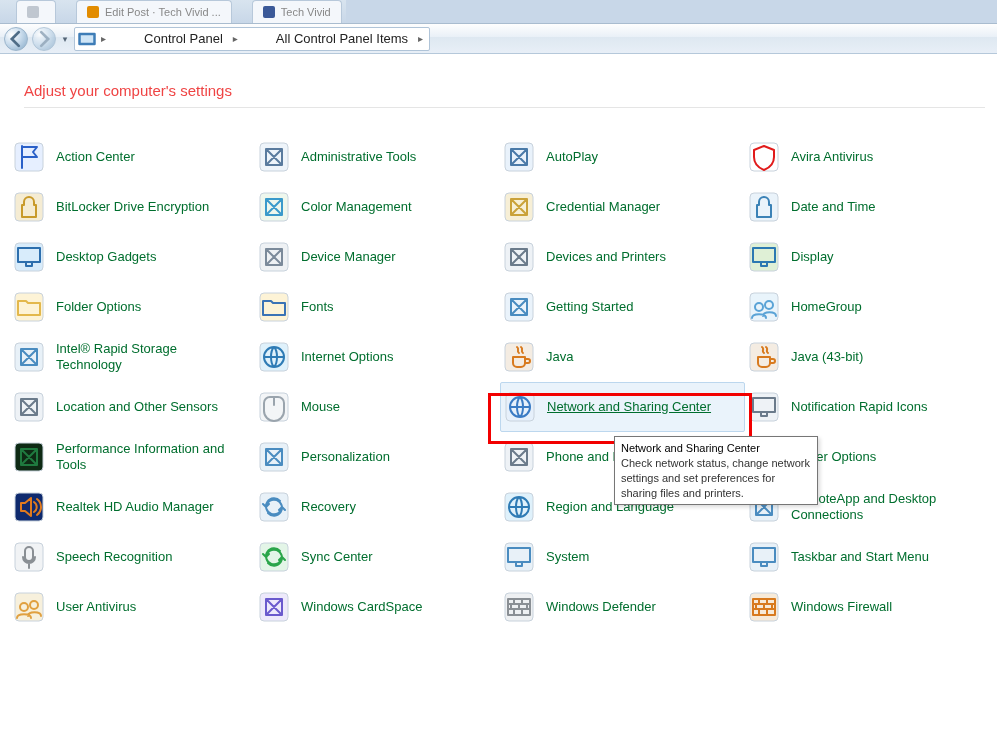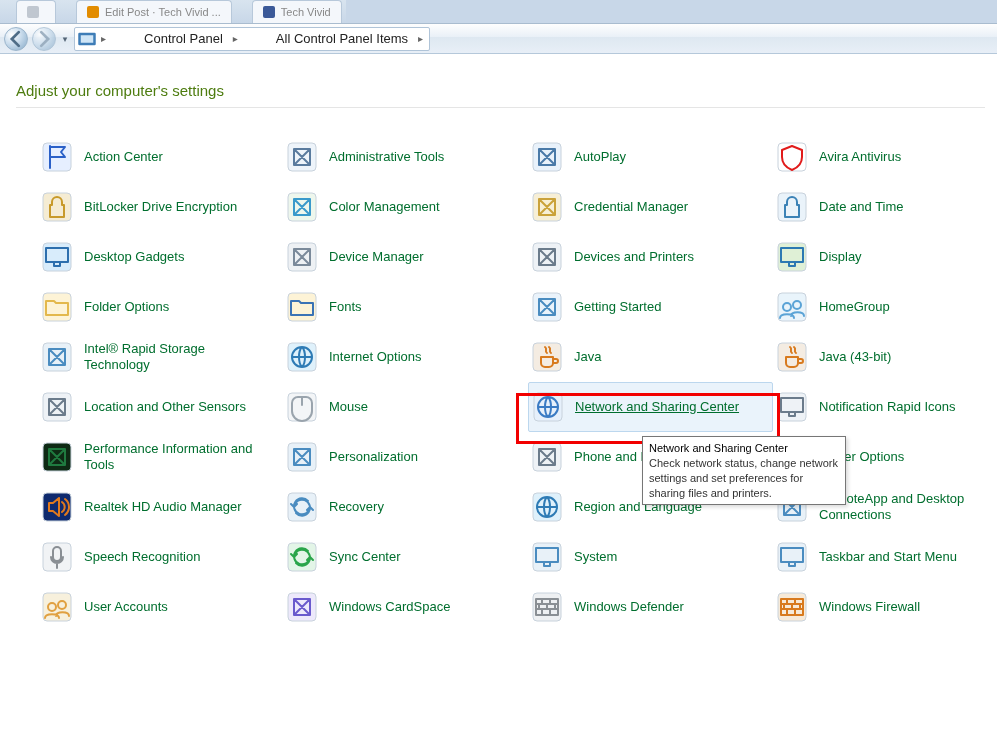--- a/index.html
+++ b/index.html
@@ -78,32 +78,32 @@
       color: #222;
       height: 22px;
       display: flex; align-items: center; margin-left: 28px;
     }
     .breadcrumb .bc-arrow {
       font-size: 10px; color: #666; padding: 0 4px;
     }
 
     
     .page-head {
-      padding: 28px 12px 18px 16px;
-      color: #4d7c0f;
+      padding: 28px 12px 18px 24px;
+      color: #ef4444;
       font-size: 15px;
     }
     .page-head-row {
       display:flex; justify-content:space-between; align-items:flex-end;
       border-bottom: 1px solid #e5e5e5;
       padding-bottom: 8px;
     }
 
     
-    .grid-wrap { padding: 6px 6px 0 10px; margin-left: 28px; }
+    .grid-wrap { padding: 6px 6px 0 10px; }
     .grid {
       display: grid;
       grid-template-columns: repeat(4, 245px);
       column-gap: 0;
     }
     .item {
       display: flex;
       align-items: center;
       padding: 4px 6px 4px 2px;
       min-height: 50px;
@@ -532,21 +532,21 @@
         </div>
         <div class="label">Taskbar and Start Menu</div>
       </div>
       <div class="item">
         <div class="icon-box">
           <svg viewBox="0 0 32 32" width="32" height="32">
             <rect x="2" y="2" width="28" height="28" rx="4" fill="#f7f0dc" stroke="#c8d2dc"></rect>
             <path d="M11 12 A4 4 0 1 0 11 20 A4 4 0 1 0 11 12 M21 10 A4 4 0 1 0 21 18 A4 4 0 1 0 21 10 M4 27 C4 22 18 22 18 27 M15 25 C15 20 28 20 28 25" fill="none" stroke="#e0a040" stroke-width="2" stroke-linejoin="round" stroke-linecap="round"></path>
           </svg>
         </div>
-        <div class="label">User Accounts</div>
+        <div class="label">User Antivirus</div>
       </div>
       <div class="item">
         <div class="icon-box">
           <svg viewBox="0 0 32 32" width="32" height="32">
             <rect x="2" y="2" width="28" height="28" rx="4" fill="#ede9fb" stroke="#c8d2dc"></rect>
             <path d="M8 8 H24 V24 H8 Z M8 8 L24 24 M24 8 L8 24" fill="none" stroke="#6a5acd" stroke-width="2" stroke-linejoin="round" stroke-linecap="round"></path>
           </svg>
         </div>
         <div class="label">Windows CardSpace</div>
       </div>

